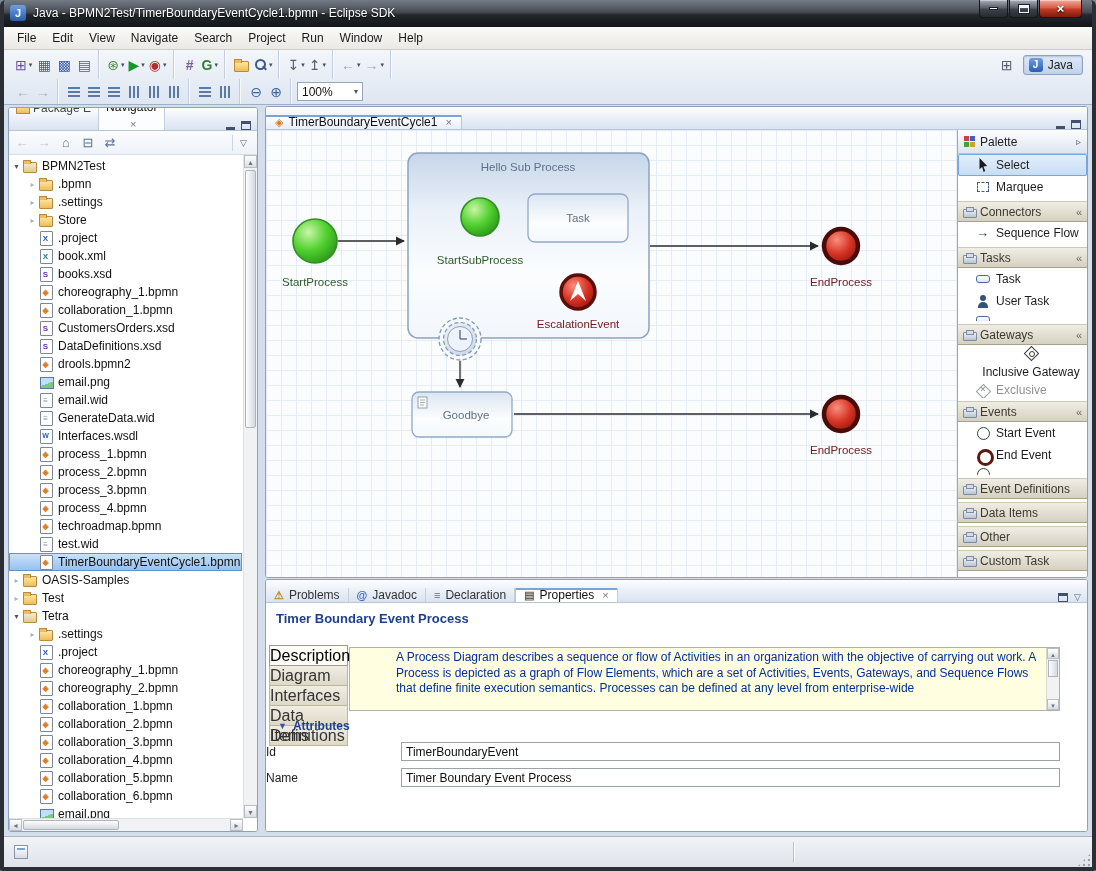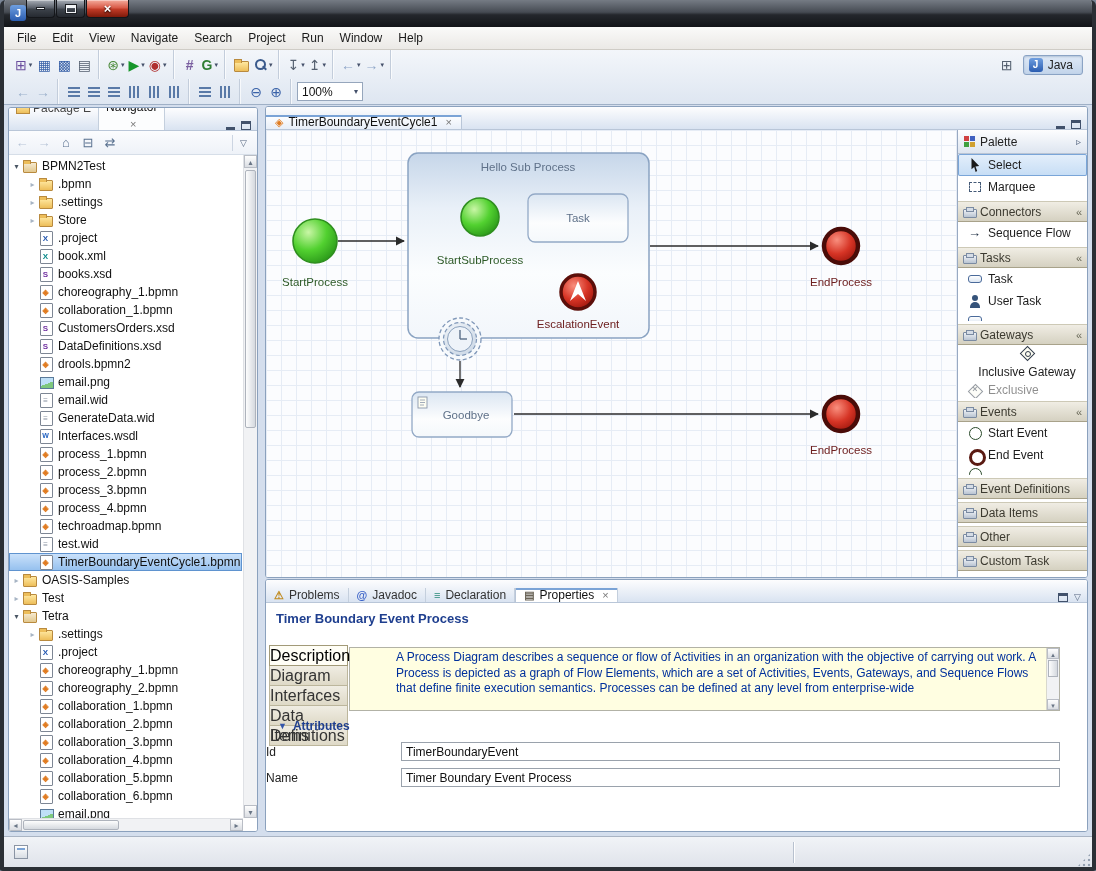--- a/index.html
+++ b/index.html
@@ -110,21 +110,21 @@
   .palette{width:130px;flex:none;border-left:1px solid #98a9c2;background:#fff;display:flex;flex-direction:column;font-size:12px;overflow:hidden;}
   .pal-header{height:24px;flex:none;display:flex;align-items:center;gap:5px;background:linear-gradient(#fdfdfe,#dde5f0);border-bottom:1px solid #b9c4d4;padding:0 6px;color:#222;}
   .pal-header-icon{width:11px;height:11px;position:relative;}
   .pal-header-icon::before{content:"";position:absolute;left:0;top:0;width:5px;height:5px;background:#d04040;box-shadow:6px 0 0 #4060c0,0 6px 0 #40a040,6px 6px 0 #d0a030;}
   .pal-pin{margin-left:auto;color:#55657f;font-size:10px;}
   .pal-drawer{height:21px;margin-top:3px;display:flex;align-items:center;gap:4px;background:linear-gradient(#f0ede4,#d5d1c1);border-top:1px solid #cdc9b6;border-bottom:1px solid #a8a28a;padding:0 5px;color:#3c3a30;}
   .pal-drawer-icon{width:13px;height:11px;position:relative;flex:none;}
   .pal-drawer-icon::before{content:"";position:absolute;left:0;top:3px;width:12px;height:7px;background:linear-gradient(#eef1f5,#b9c4d2);border:1px solid #7b8ba2;border-radius:1px;}
   .pal-drawer-icon::after{content:"";position:absolute;left:3px;top:1px;width:6px;height:3px;background:#d6dde6;border:1px solid #7b8ba2;}
   .pal-chevron{margin-left:auto;color:#6a6a5a;font-size:11px;}
-  .pal-tool{height:22px;display:flex;align-items:center;gap:5px;padding-left:9px;color:#1d1d1d;}
+  .pal-tool{height:22px;display:flex;align-items:center;gap:5px;padding-left:17px;color:#1d1d1d;}
   .pal-tool.selected{background:linear-gradient(#e4effb,#c6ddf5);box-shadow:inset 0 0 0 1px #79a5d8;border-radius:2px;}
   .pal-tool.two-line{height:36px;flex-direction:column;}
   .pal-tool.two-line .pal-tool-label{white-space:normal;line-height:13px;}
   .pal-tool.faded{opacity:.5;height:17px;overflow:hidden;align-items:flex-start;padding-top:2px;}
   .pal-tool.clipped{height:9px;overflow:hidden;align-items:flex-start;}
   .pal-tool-label{white-space:nowrap;}
   .pi{width:16px;height:16px;position:relative;flex:none;}
   .pi-select::before{content:"";position:absolute;left:3px;top:1px;width:10px;height:14px;background:#1a1a1a;clip-path:polygon(15% 0,92% 58%,55% 60%,72% 92%,56% 100%,42% 64%,15% 80%);}
   .pi-marquee::before{content:"";position:absolute;inset:3px 2px;border:1px dashed #445a77;}
   .pi-sequence-flow::before{content:"→";position:absolute;left:1px;top:0;font-size:13px;font-weight:bold;color:#223246;}
@@ -169,20 +169,21 @@
   .status-sep{position:absolute;left:789px;top:5px;bottom:5px;width:1px;background:#b8c1cf;box-shadow:1px 0 0 #fff;}
   .grip{position:absolute;right:1px;bottom:1px;width:14px;height:14px;background-image:radial-gradient(circle at 2px 2px,#94a0b0 1.2px,transparent 1.6px);background-size:5px 5px;clip-path:polygon(100% 0,100% 100%,0 100%);}
 </style>
 </head>
 <body>
 
 <div class="window">
 
   <div class="titlebar">
     <div class="title-icon">J</div>
+    <div class="title-text">Java - BPMN2Test/TimerBoundaryEventCycle1.bpmn - Eclipse SDK</div>
     <div class="win-buttons">
       <div class="win-btn">
           <span class="bar"></span>
         </div>
       <div class="win-btn">
           <span class="box"></span>
         </div>
       <div class="win-btn win-close">×</div>
     </div>
   </div>

